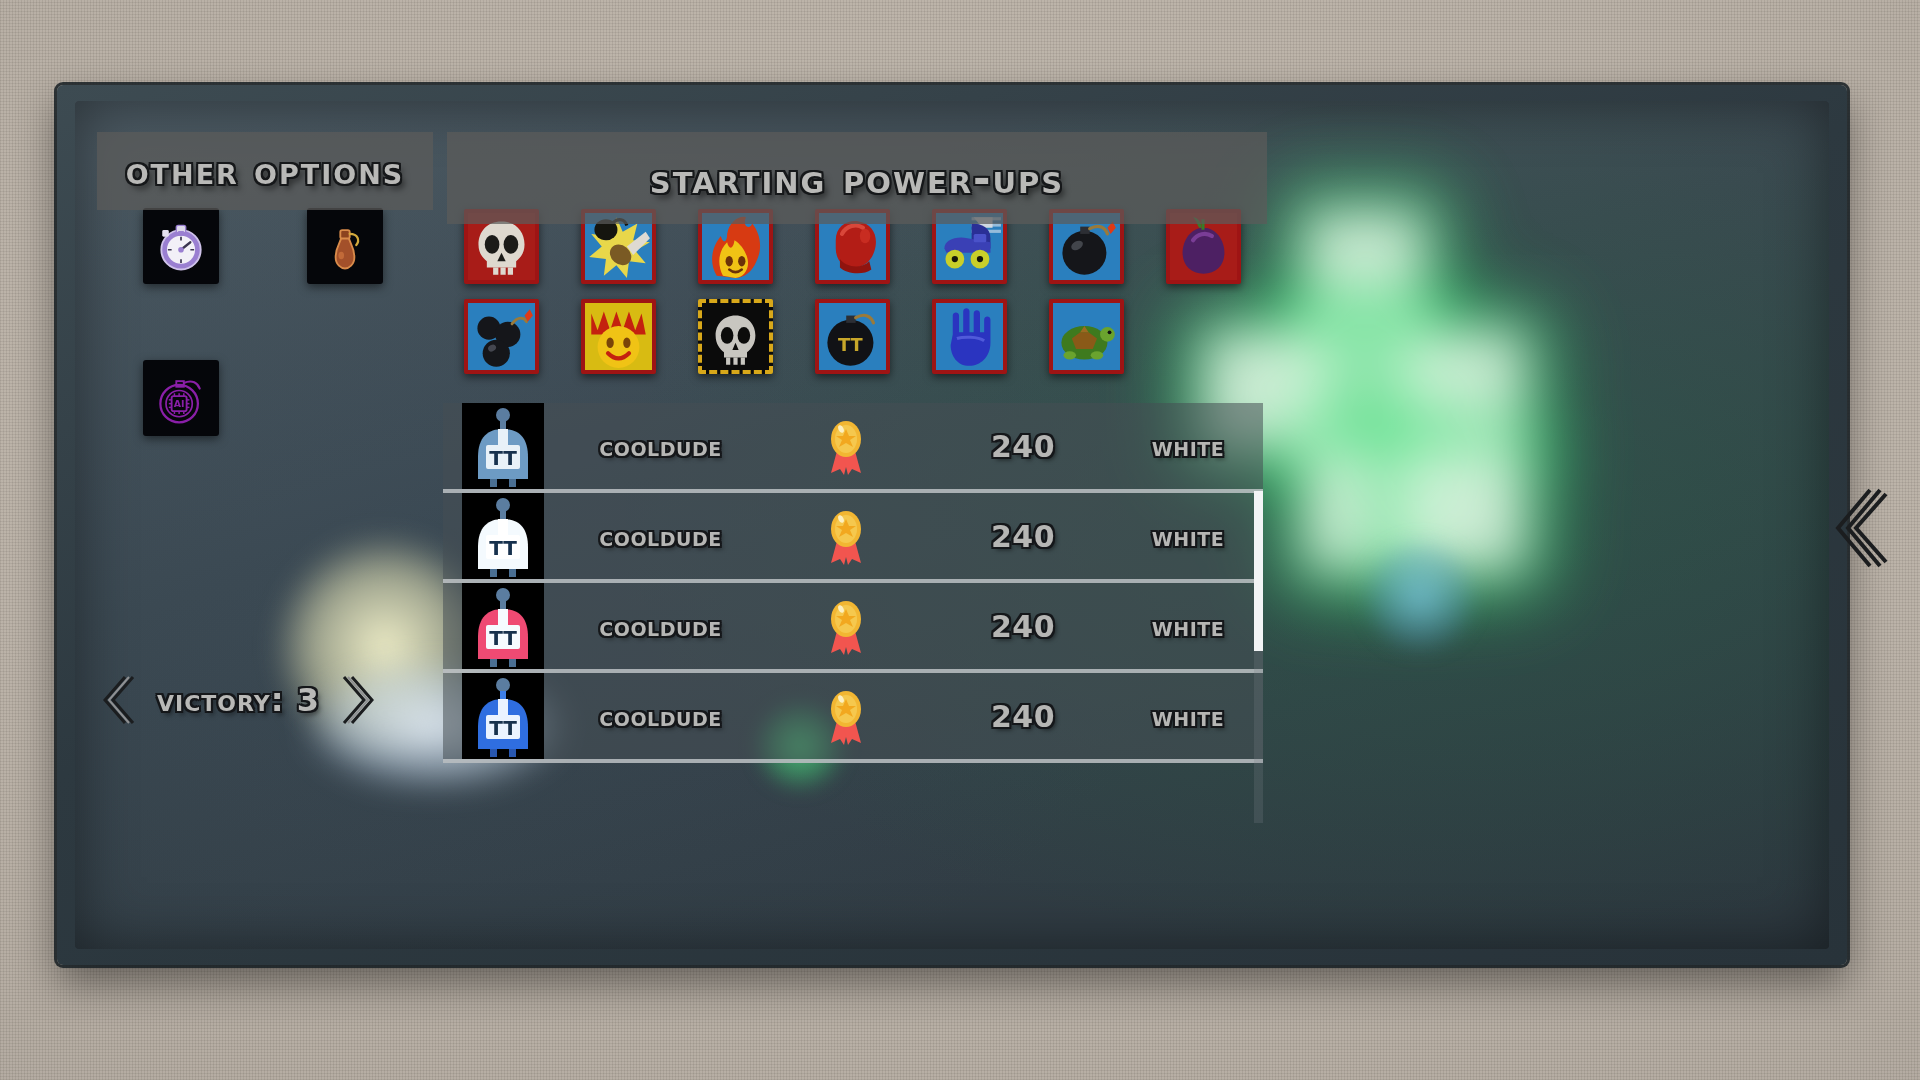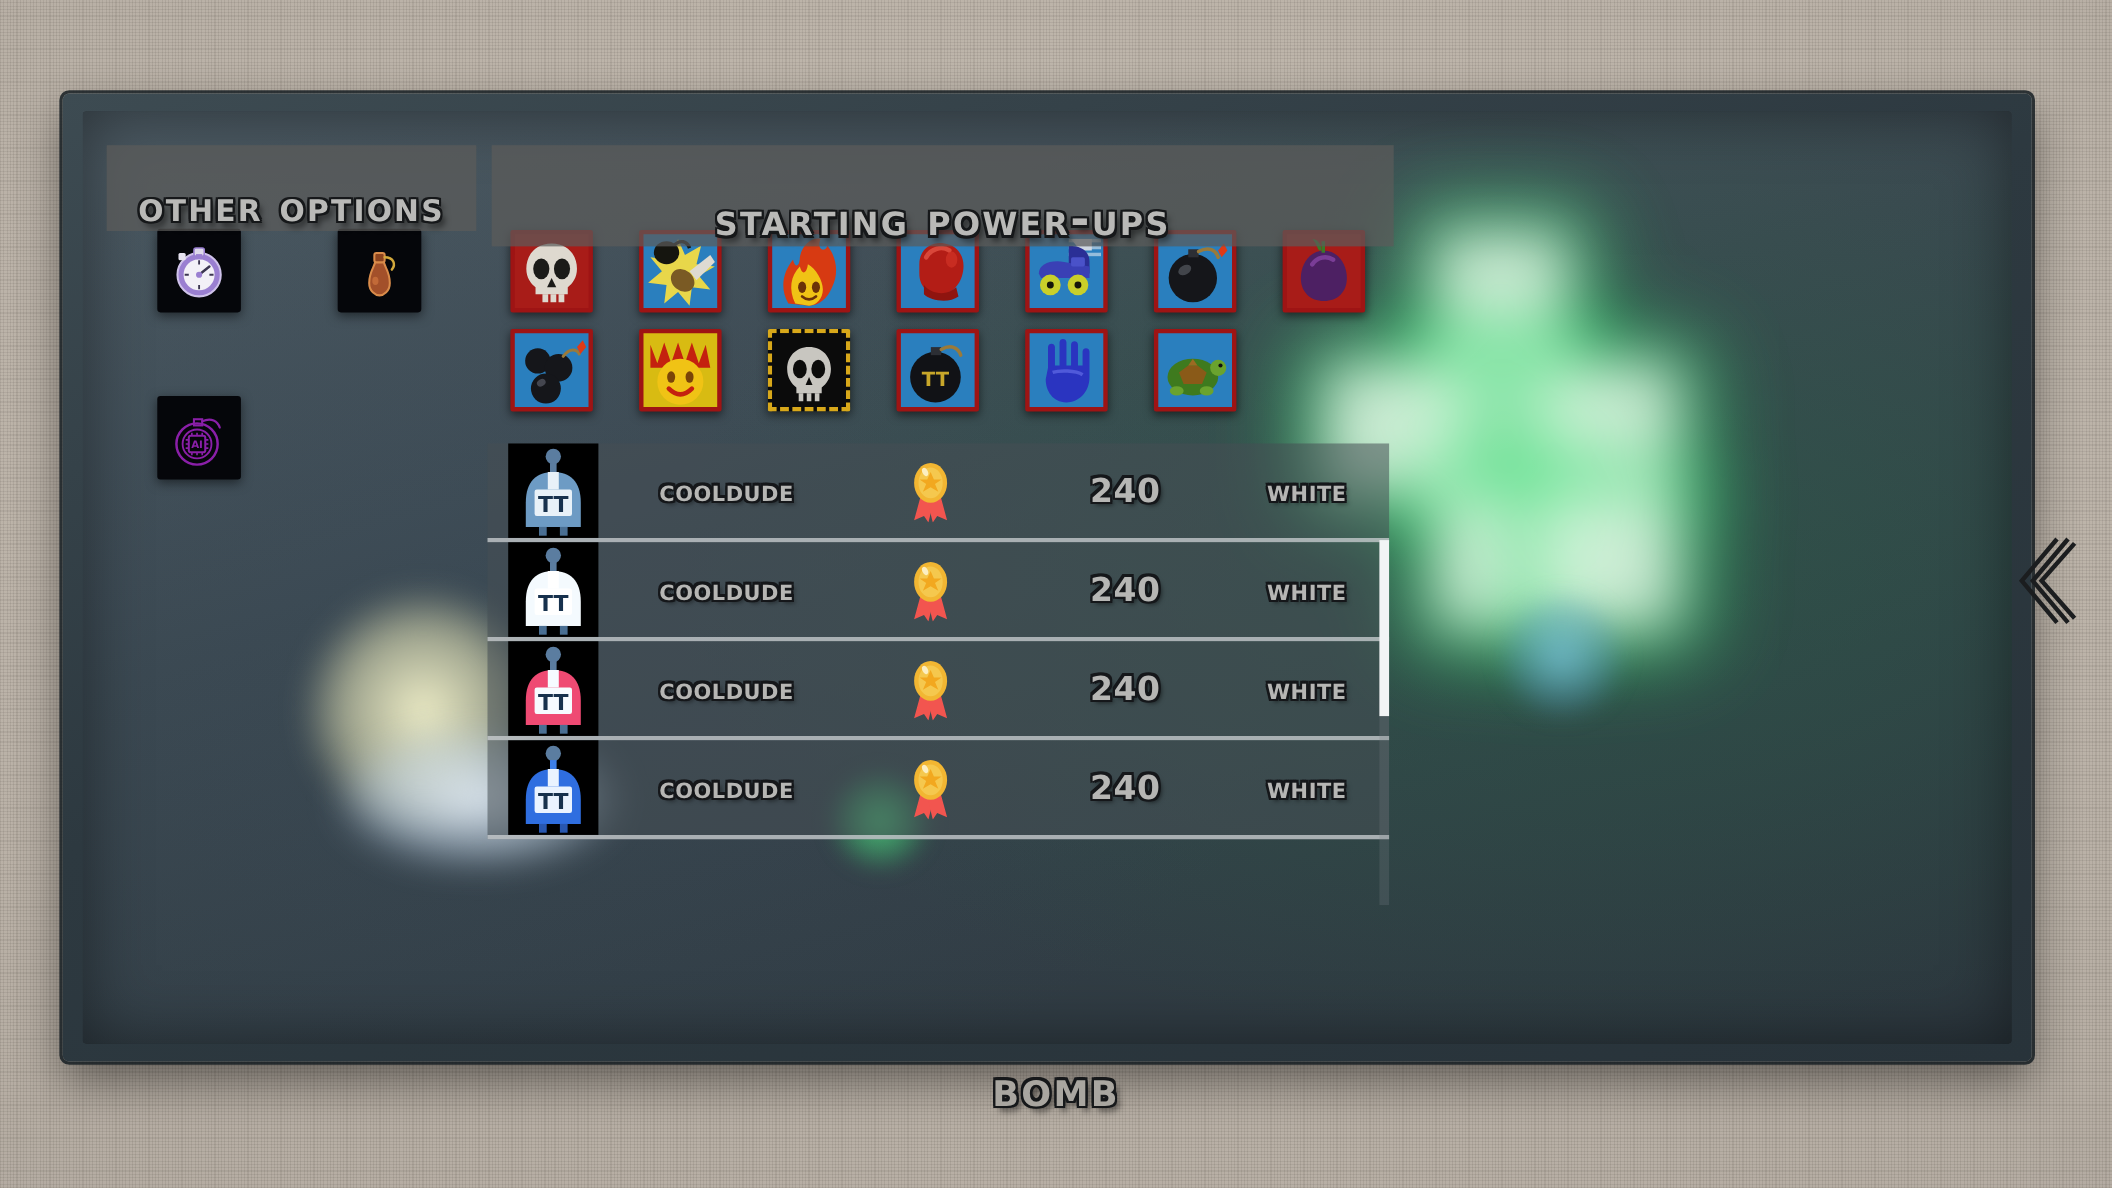--- a/index.html
+++ b/index.html
@@ -85,21 +85,21 @@
     position: absolute; left: 1290px; top: 440px;
     width: 110px; height: 110px; border-radius: 50%;
     background: radial-gradient(circle, rgba(120,190,225,.75) 0%, rgba(90,150,200,.3) 55%, rgba(90,150,200,0) 78%);
     filter: blur(10px); pointer-events: none;
   }
 
   
   .hdr-bar {
     position: absolute;
     background: rgba(92,92,90,.72);
-    display: flex; align-items: flex-end; justify-content: center;
+    display: flex; align-items: center; justify-content: center;
     z-index: 20;
   }
   #hdr-other   { left: 22px;  top: 31px;  width: 336px; height: 78px; }
   #hdr-powerups{ left: 372px; top: 31px;  width: 820px; height: 92px; }
 
   
   .title-text {
     font-family: "DejaVu Sans", sans-serif;
     font-weight: 700;
     color: #b9b9b7;
@@ -692,31 +692,53 @@
               <span class="cell-text">White</span>
             </div>
           </div>
 
         </div>
 
         <div class="scroll-track"></div>
         <div class="scroll-thumb"></div>
       </div>
 
+      <div class="victory">
+        <span class="chev">
+          <svg width="40" height="58" viewBox="0 0 40 58">
+            <g fill="none" stroke="#1b1d1f" stroke-width="3">
+              <path d="M30 6 L10 29 L30 52"></path>
+              <path d="M22 6 L2 29 L22 52"></path>
+            </g>
+            <g fill="none" stroke="#8f9092" stroke-width="2">
+              <path d="M26 6 L6 29 L26 52"></path>
+            </g>
+          </svg>
+        </span>
+        <span class="victory-label">Victory: 3</span>
+        <span class="chev">
+          <svg width="40" height="58" viewBox="0 0 40 58">
+            <g fill="none" stroke="#1b1d1f" stroke-width="3">
+              <path d="M10 6 L30 29 L10 52"></path>
+              <path d="M18 6 L38 29 L18 52"></path>
+            </g>
+            <g fill="none" stroke="#8f9092" stroke-width="2">
+              <path d="M14 6 L34 29 L14 52"></path>
+            </g>
+          </svg>
+        </span>
+      </div>
 
     </div>
   </div>
 
   <span class="right-chev">
     <svg width="56" height="88" viewBox="0 0 56 88">
       <g fill="none" stroke="#1b1d1f" stroke-width="4">
         <path d="M46 6 L14 44 L46 82"></path>
         <path d="M36 6 L4 44 L36 82"></path>
         <path d="M52 10 L22 44 L52 78"></path>
       </g>
     </svg>
   </span>
 
-  <div class="bottom-caption">
-    <span class="title-text">Bomb</span>
-  </div>
 
 </div>
 
 </body></html>

